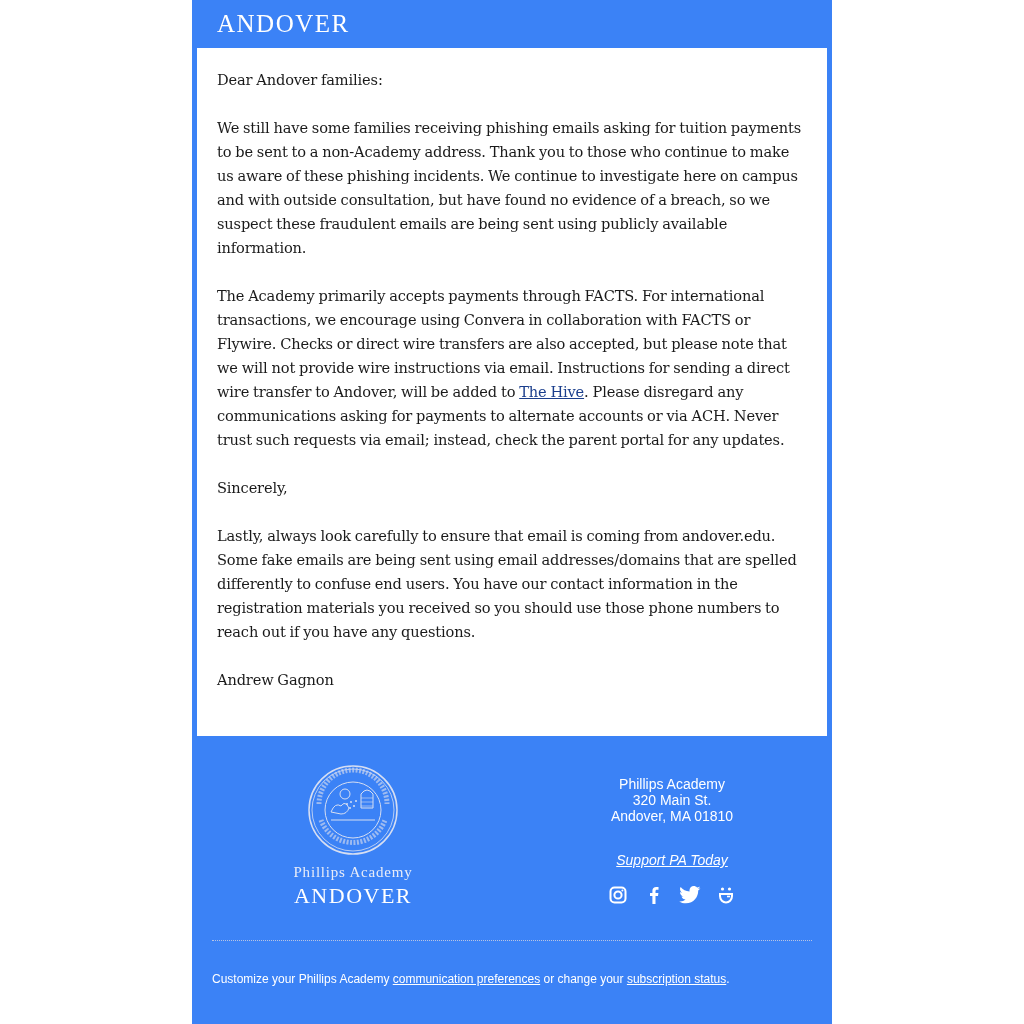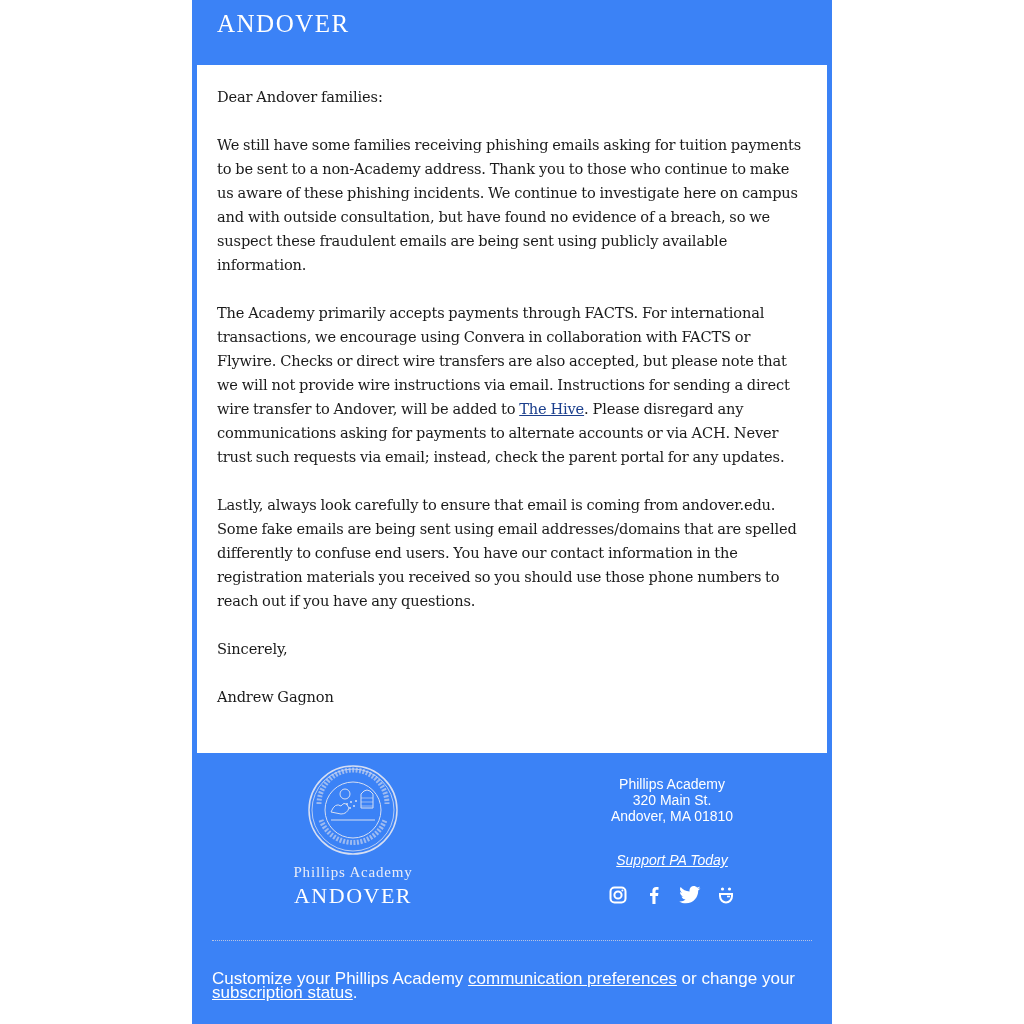--- a/index.html
+++ b/index.html
@@ -10,21 +10,21 @@
     }
     .masthead { height: 48px; padding: 10px 0 0 25px; }
     .masthead-logo {
       font-family: "Liberation Serif", "DejaVu Serif", serif;
       color: #ffffff; font-size: 25px; letter-spacing: 1.5px; line-height: 28px;
     }
     .letter {
       position: absolute; left: 5px; top: 48px; width: 630px; height: 688px;
       background: #ffffff; padding: 20px 20px 0 20px;
       font-family: "DejaVu Serif", "Liberation Serif", serif;
-      font-size: 14.6px; line-height: 24px; color: #1a1a1a; margin-top: 17px;
+      font-size: 14.6px; line-height: 24px; color: #1a1a1a;
     }
     .letter p { margin: 0 0 24px 0; word-spacing: -0.6px; letter-spacing: -0.15px; }
     .letter p.sig-name { margin: 0; }
     .letter p.sig-title { font-style: italic; margin: 0; }
     .letter a { color: #1a3e8c; text-decoration: underline; }
     .footer {
       position: absolute; left: 0; top: 736px; width: 640px; height: 288px;
       color: #ffffff;
     }
     .seal-block { position: absolute; left: 76px; top: 28px; width: 170px; text-align: center; }
@@ -45,39 +45,39 @@
       display: inline-block; margin-top: 28px; color: #ffffff; font-style: italic; text-decoration: underline;
     }
     .social { margin-top: 16px; display: flex; justify-content: center; gap: 14px; align-items: center; }
     .social .icon { width: 22px; height: 22px; display: inline-flex; align-items: center; justify-content: center; }
     .divider {
       position: absolute; left: 20px; top: 204px; width: 600px; height: 0;
       border-top: 1px dotted #b7c3e3;
     }
     .legal {
       position: absolute; left: 20px; top: 236px; width: 600px;
-      font-family: "Liberation Sans", "DejaVu Sans", sans-serif; font-size: 17px; line-height: 14px; color: #ffffff;
+      font-family: "Liberation Sans", "DejaVu Sans", sans-serif; font-size: 12px; line-height: 14px; color: #ffffff;
     }
     .legal a { color: #ffffff; text-decoration: underline; }
     .legal .copyright { margin-top: 14px; }
   </style>
 </head>
 <body>
 
 <div class="email">
   <div class="masthead">
     <div class="masthead-logo">ANDOVER</div>
   </div>
 
   <div class="letter">
     <p>Dear Andover families:</p>
     <p>We still have some families receiving phishing emails asking for tuition payments to be sent to a non-Academy address. Thank you to those who continue to make us aware of these phishing incidents. We continue to investigate here on campus and with outside consultation, but have found no evidence of a breach, so we suspect these fraudulent emails are being sent using publicly available information.</p>
     <p><span>The Academy primarily accepts payments through FACTS. For international transactions, we encourage using Convera in collaboration with FACTS or Flywire. Checks or direct wire transfers are also accepted, but please note that we will not provide wire instructions via email. Instructions for sending a direct wire transfer to Andover, will be added to </span><a href="#">The Hive</a><span>. Please disregard any communications asking for payments to alternate accounts or via ACH. Never trust such requests via email; instead, check the parent portal for any updates.</span></p>
+    <p>Sincerely,</p>
     <p>Lastly, always look carefully to ensure that email is coming from andover.edu. Some fake emails are being sent using email addresses/domains that are spelled differently to confuse end users. You have our contact information in the registration materials you received so you should use those phone numbers to reach out if you have any questions.</p>
-    <p>Sincerely,</p>
     <p class="sig-name">Andrew Gagnon</p>
   </div>
 
   <div class="footer">
     <div class="seal-block">
       <svg class="seal" width="92" height="92" viewBox="0 0 92 92">
         <circle cx="46" cy="46" r="44" fill="none" stroke="#d6def2" stroke-width="1.5"></circle>
         <circle cx="46" cy="46" r="41" fill="none" stroke="#d6def2" stroke-width="0.8"></circle>
         <circle cx="46" cy="46" r="28" fill="none" stroke="#d6def2" stroke-width="1"></circle>
         <path d="M12 40 A34 34 0 0 1 80 40" fill="none" stroke="#c9d3ee" stroke-width="5" stroke-dasharray="2 1.5" opacity="0.7"></path>

